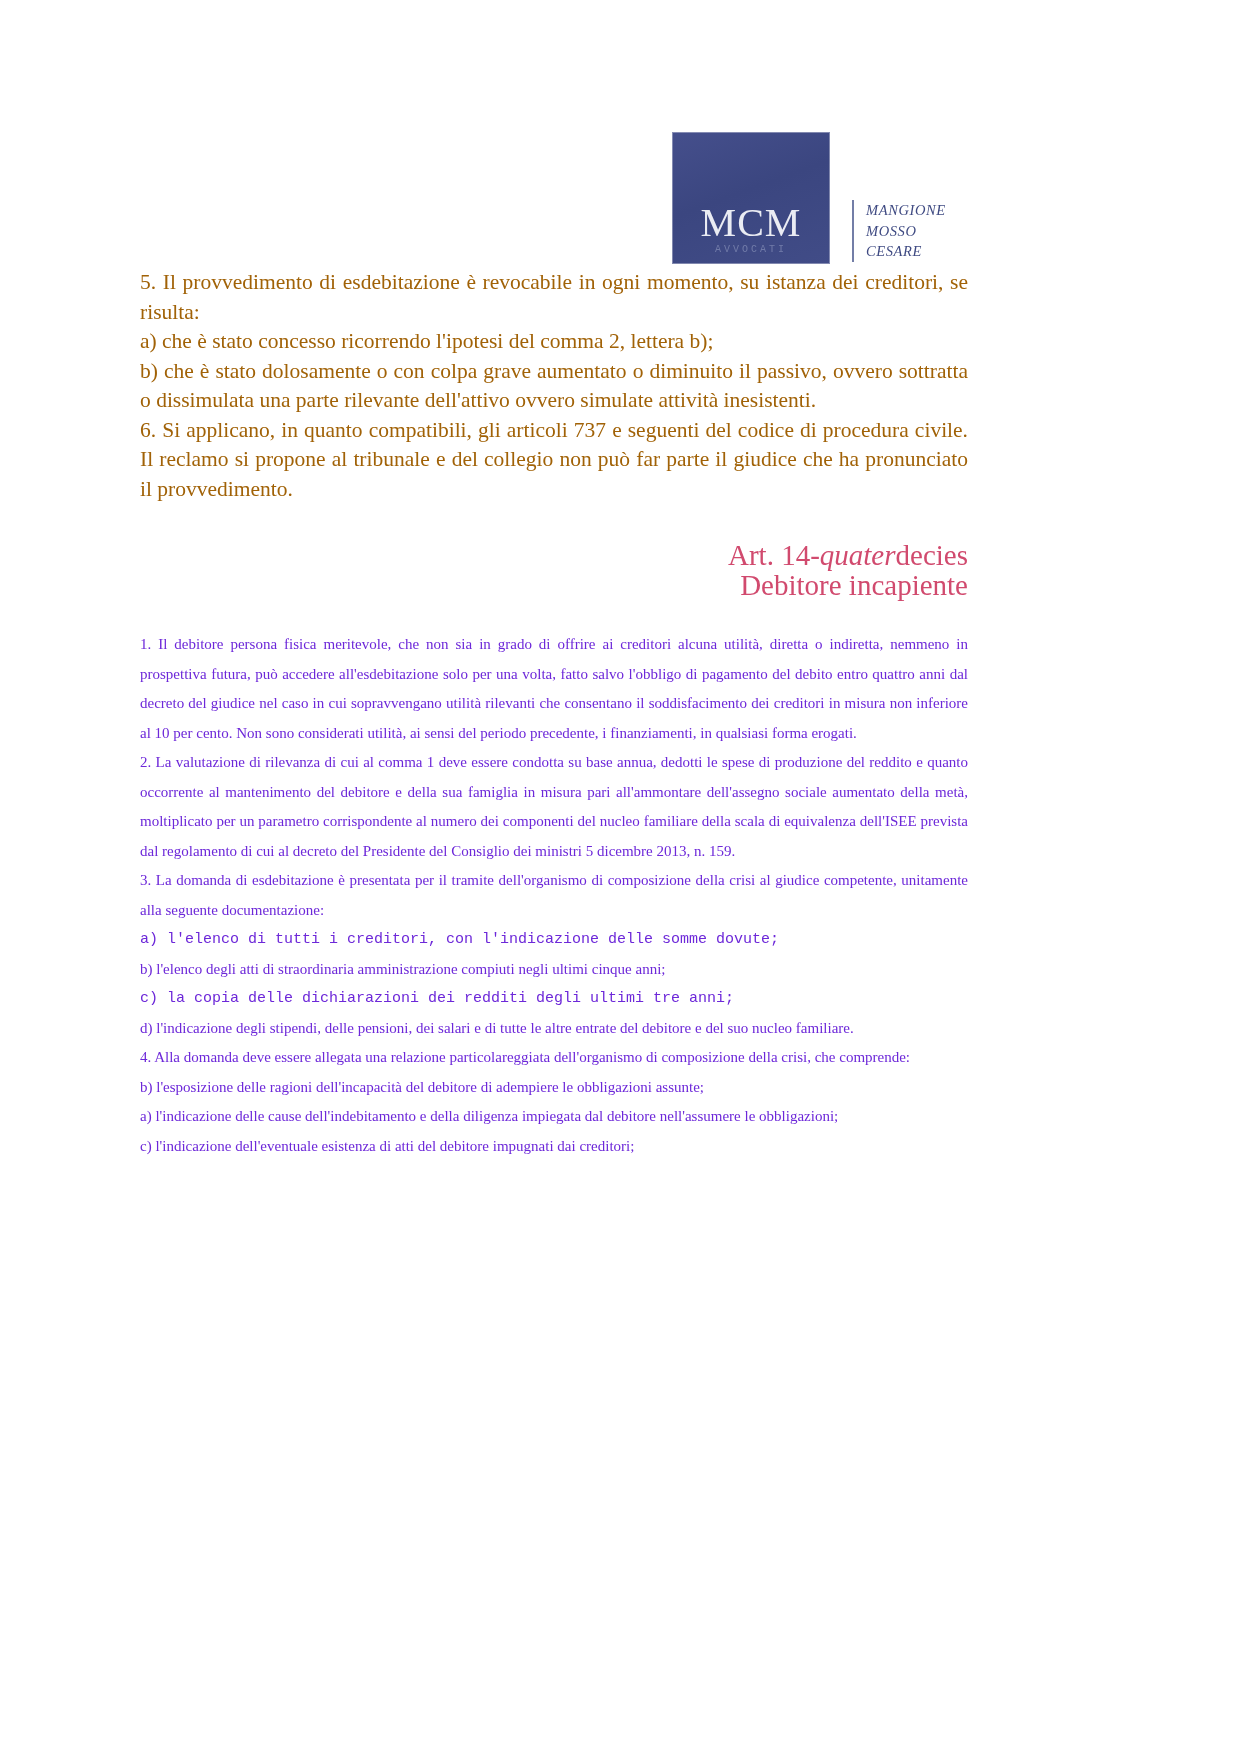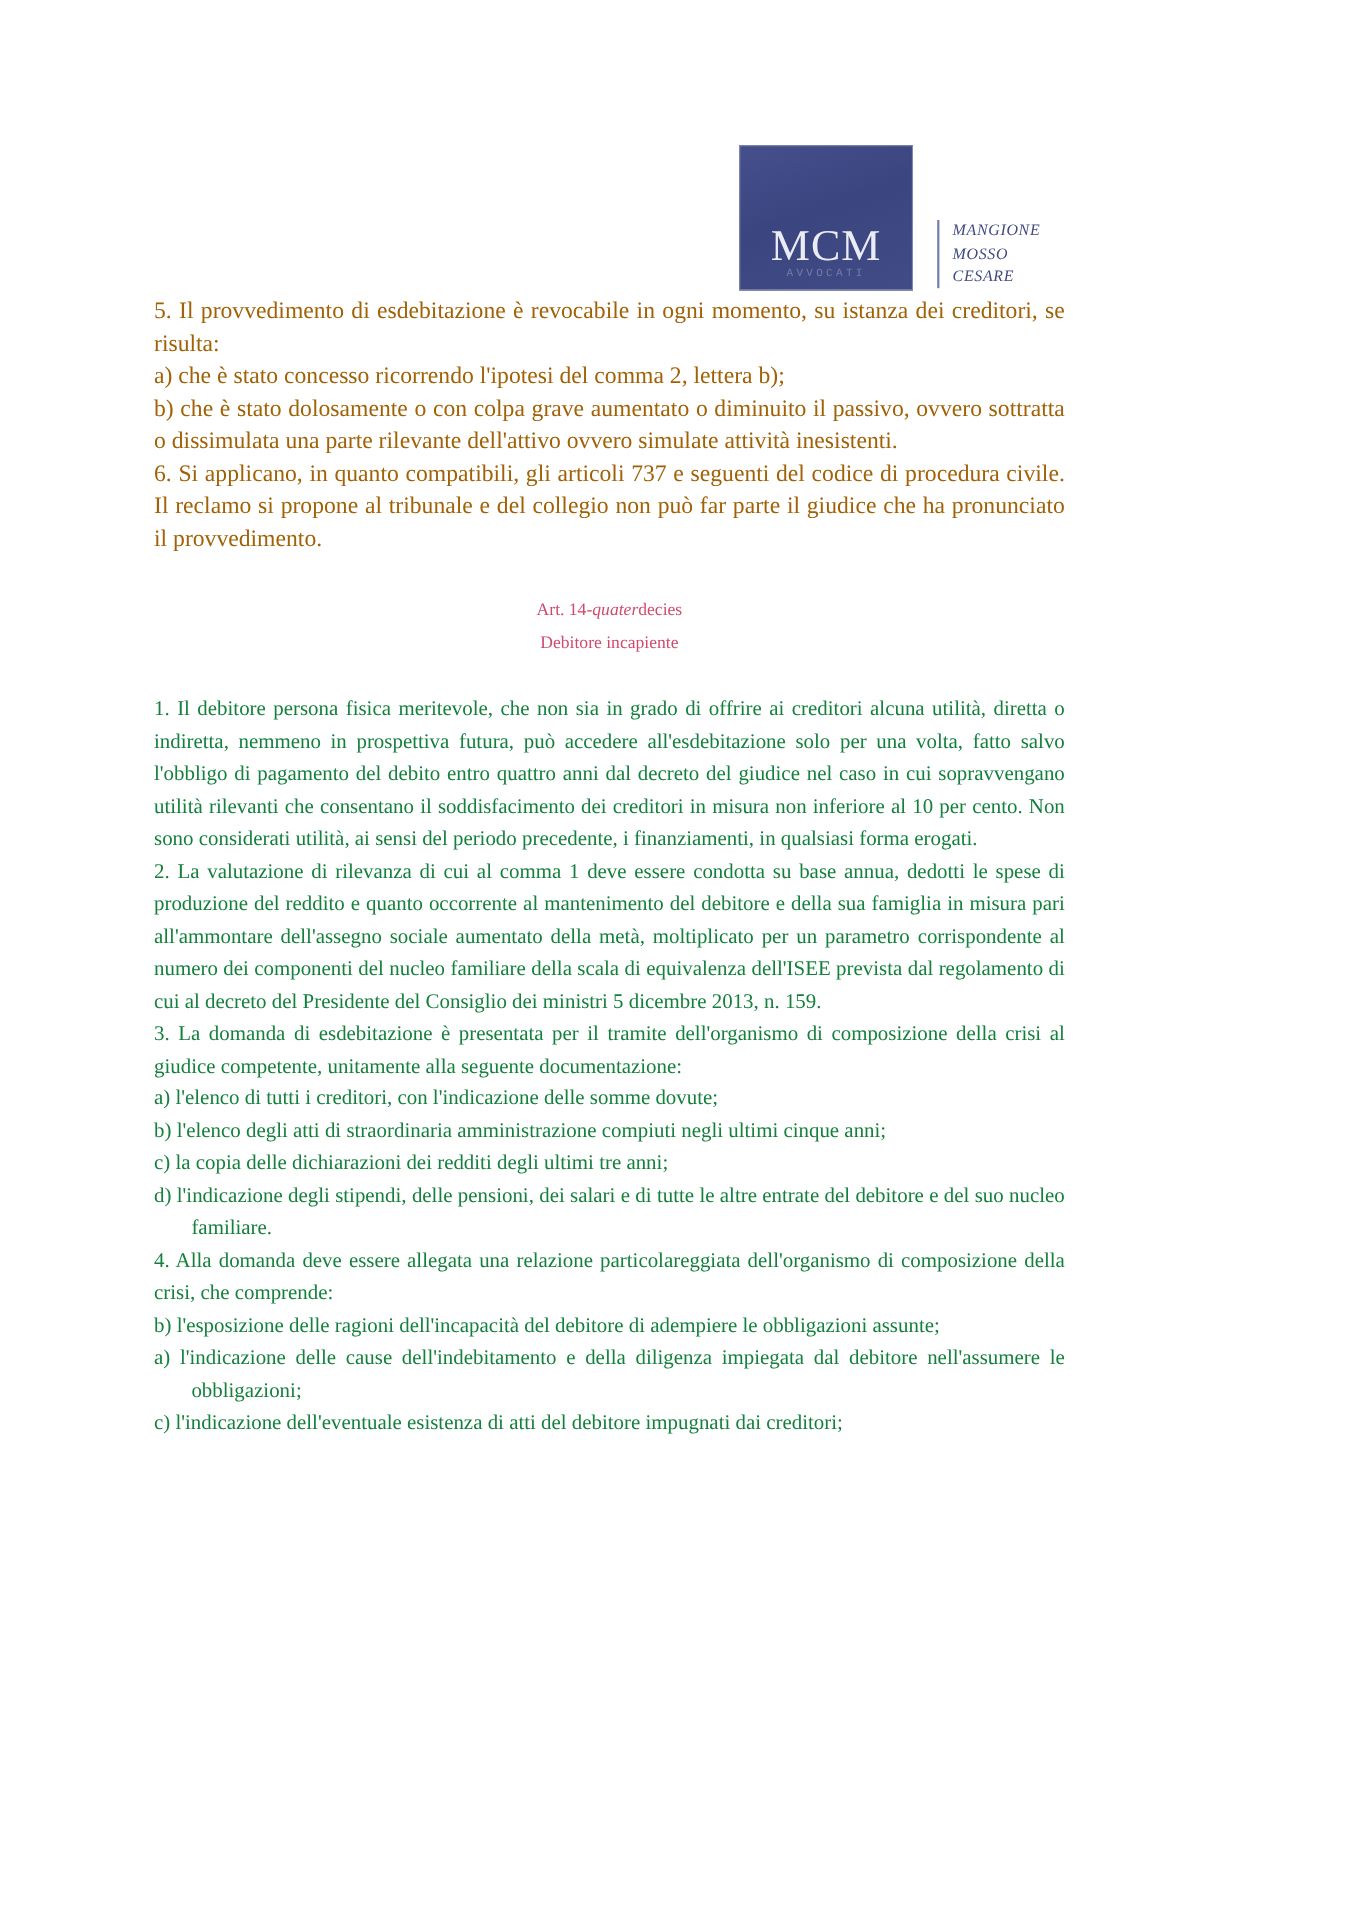--- a/index.html
+++ b/index.html
@@ -103,53 +103,54 @@
 
   .blk {
     color: #a16207;
     font-size: 21.5px;
     line-height: 29.5px;
     text-align: justify;
     text-justify: inter-word;
   }
 
   .red {
-    color: #15803d;
-    font-size: 19px;
+    color: #6d28d9;
+    font-size: 15px;
     line-height: 29.5px;
     text-align: justify;
     text-justify: inter-word;
   }
 
   .para { margin: 0; }
 
   .gap-lg { height: 36px; }
   .gap-md { height: 30px; }
 
   .head-red {
     color: #d14a6e;
-    font-size: 16px;
+    font-size: 29px;
     line-height: 30px;
-    text-align: center;
+    text-align: right;
   }
   .head-red .it { font-style: italic; }
 
   
   .li {
     display: block;
     padding-left: 34px;
     text-indent: -34px;
     text-align: justify;
     text-justify: inter-word;
   }
   .li-left {
     display: block;
     padding-left: 34px;
     text-indent: -34px;
     text-align: left;
+    font-family: Liberation Mono, monospace;
   }
 
   .last-line-left { text-align-last: left; }
 </style>
 </head>
 <body>
 
 <div class="page">
 
   <div class="letterhead">

